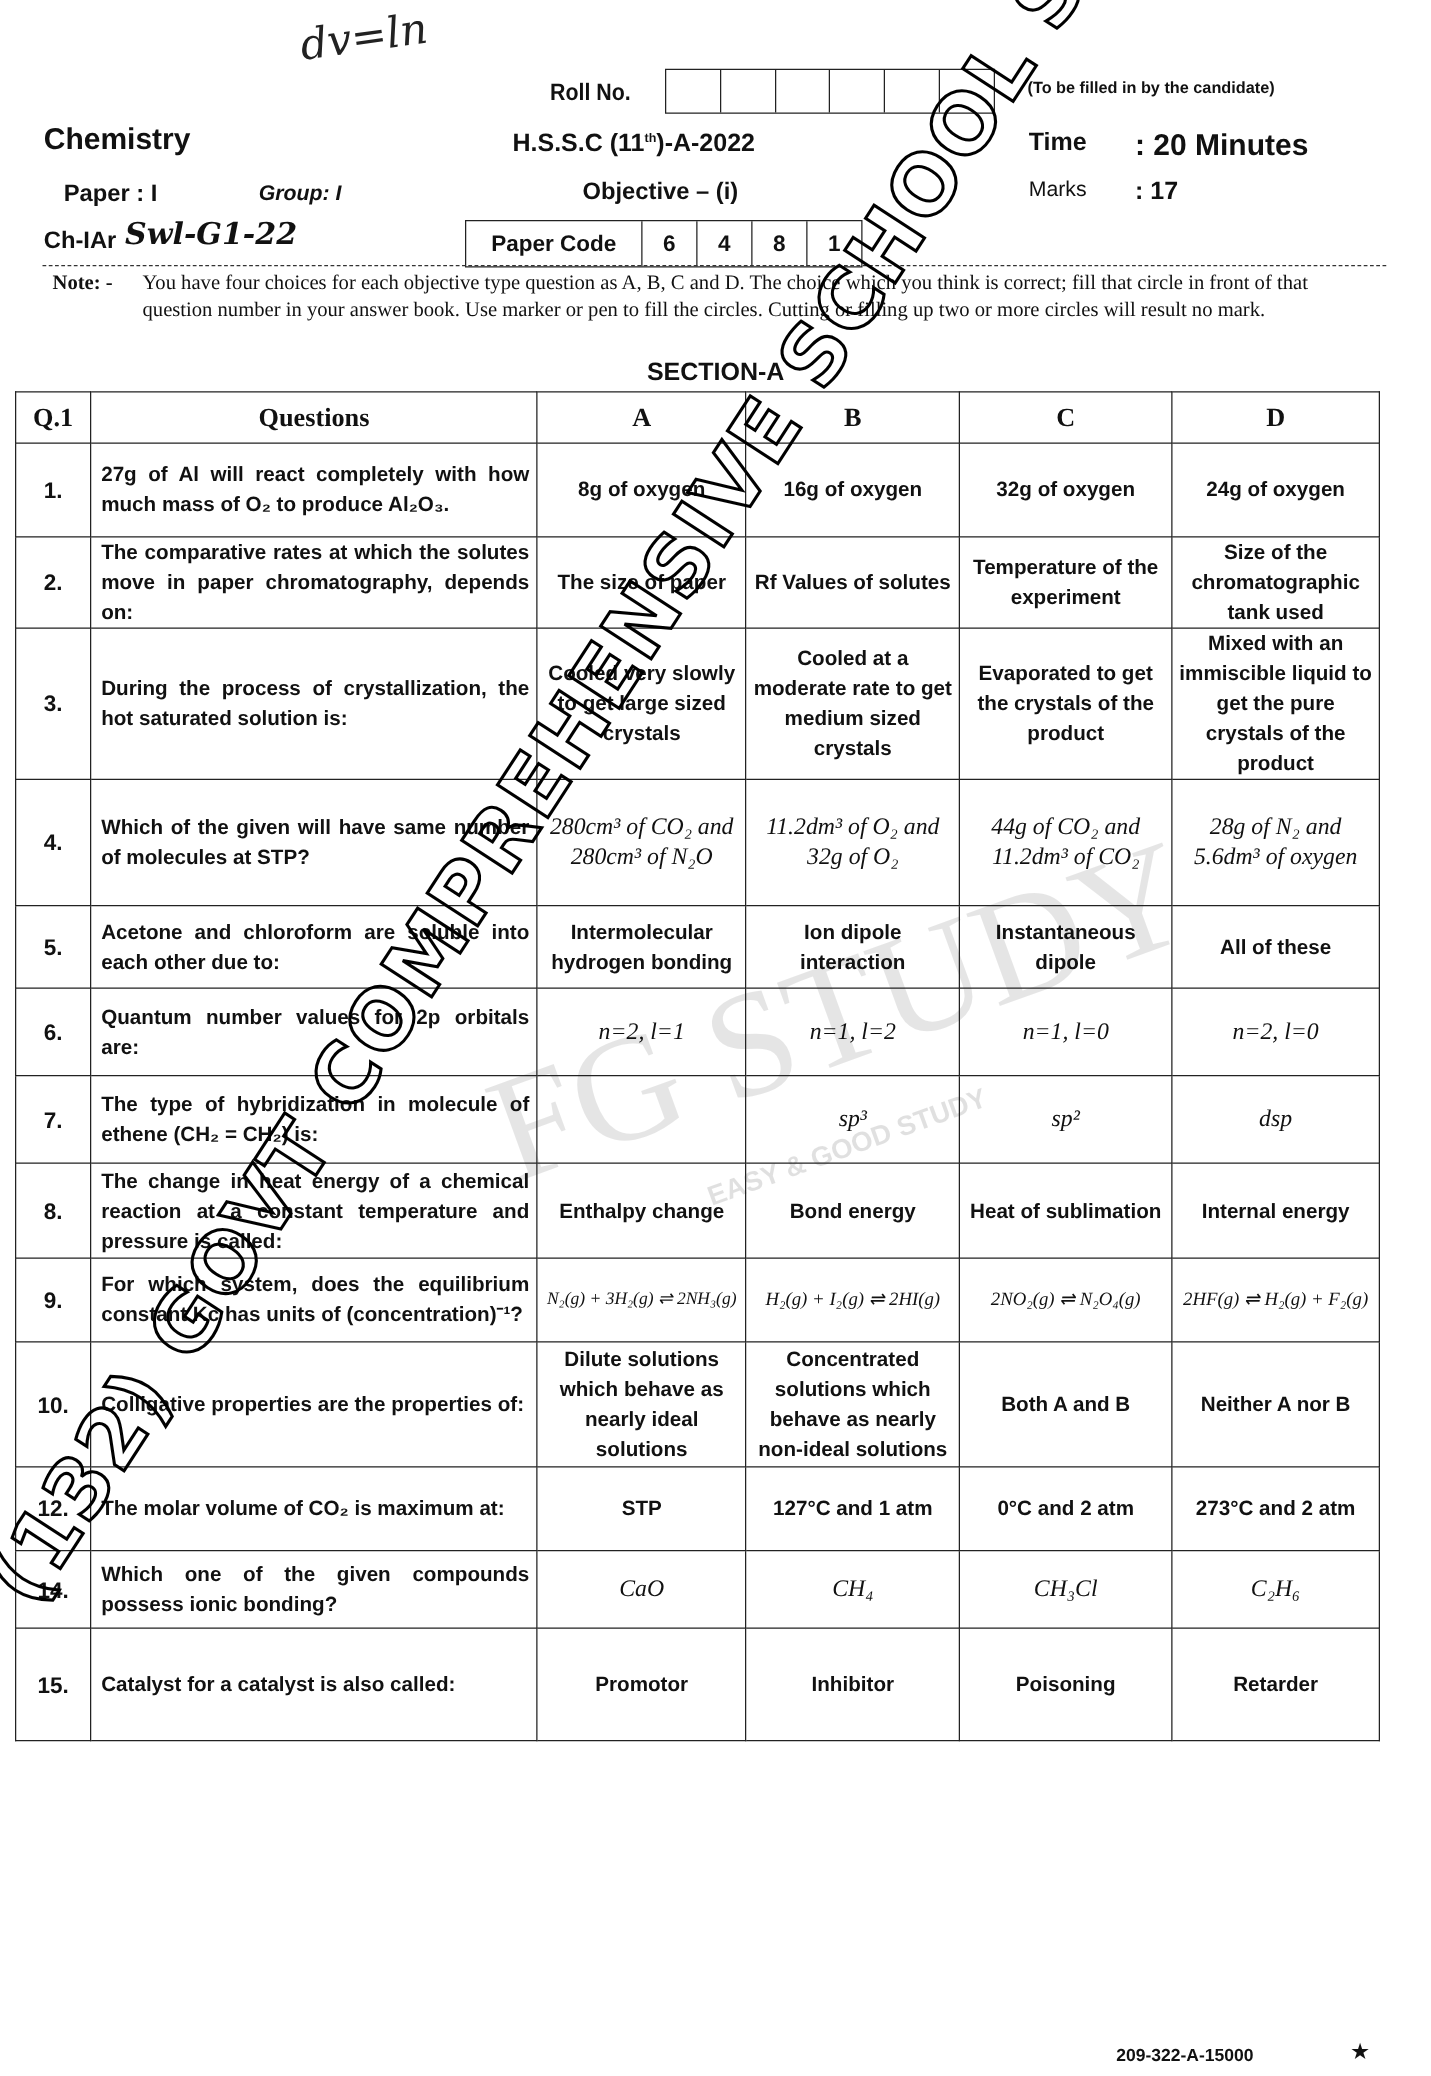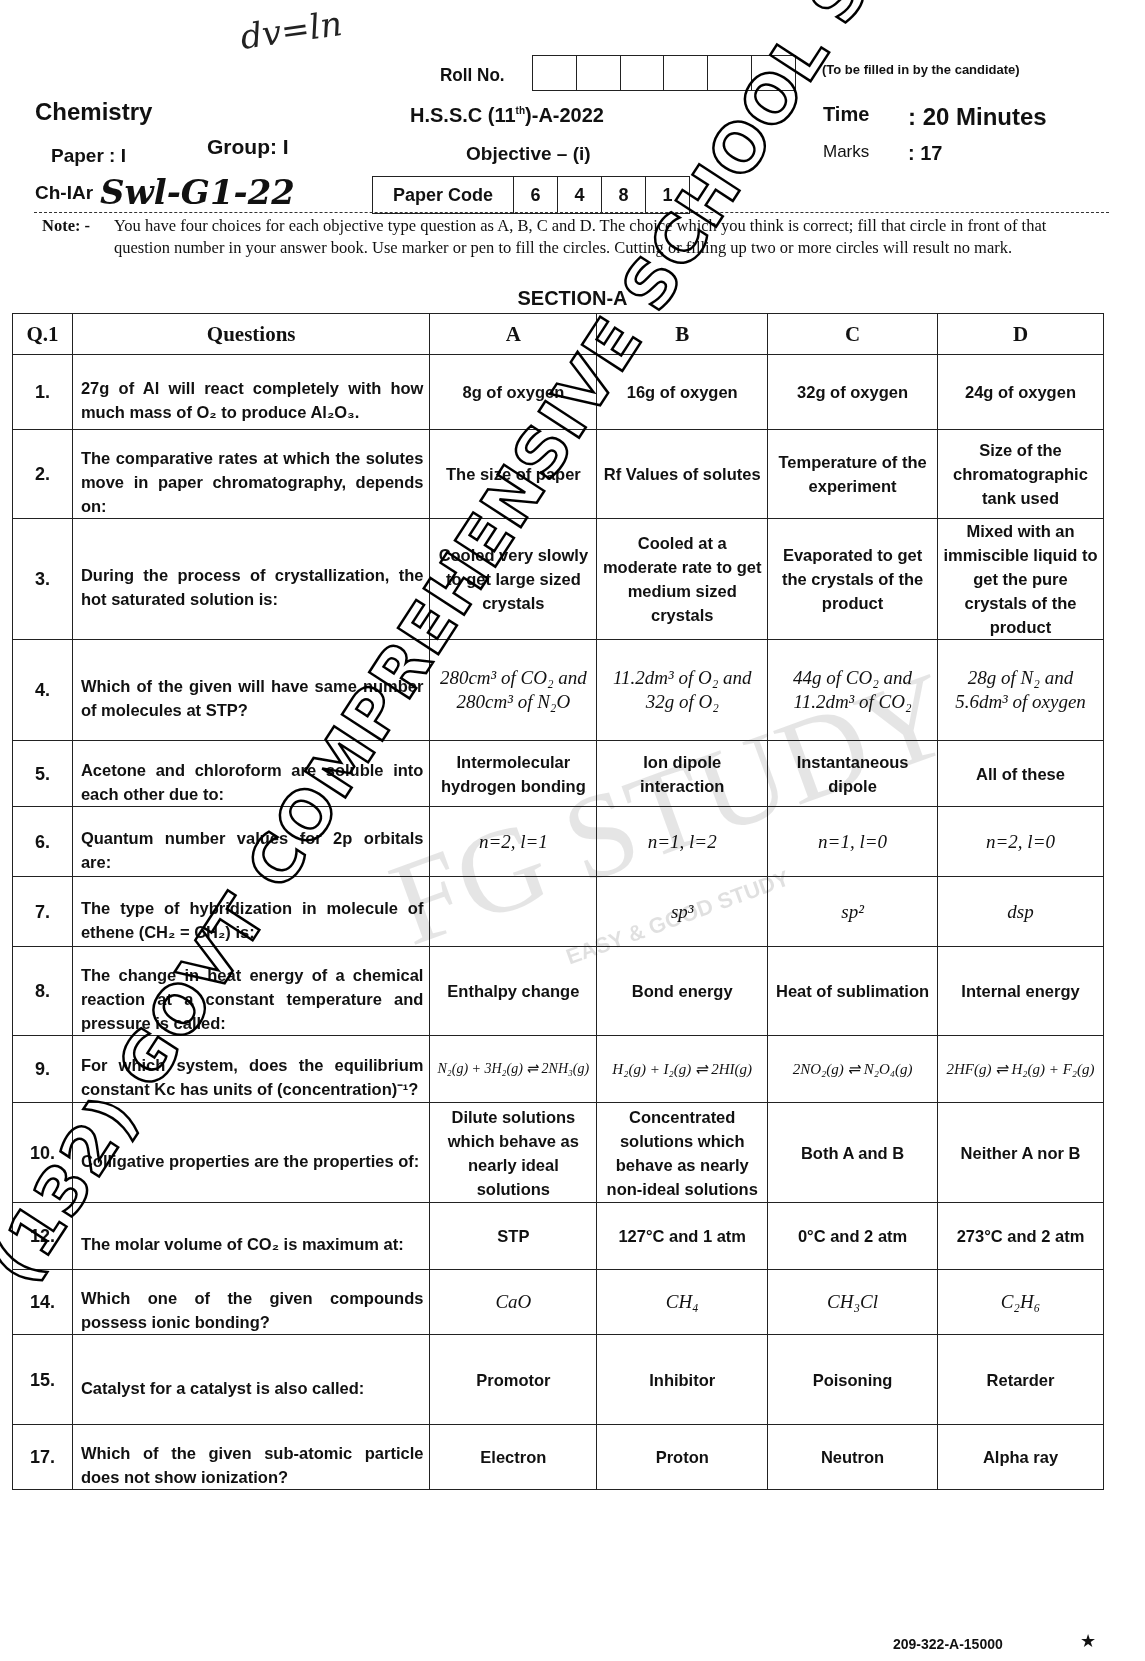--- a/index.html
+++ b/index.html
@@ -12,39 +12,39 @@
   .roll-boxes span:last-child { border-right:none; }
   .roll-note { left:822px; top:62px; font-size:13px; font-weight:bold; }
   .subject { left:35px; top:98px; font-size:24px; font-weight:bold; }
   .exam { left:410px; top:104px; font-size:20px; font-weight:bold; }
   .exam sup { font-size:10px; }
   .time-l { left:823px; top:103px; font-size:20px; font-weight:bold; }
   .time-v { left:908px; top:103px; font-size:24px; font-weight:bold; }
   .marks-l { left:823px; top:142px; font-size:17px; font-weight:normal; }
   .marks-v { left:908px; top:142px; font-size:20px; font-weight:bold; }
   .paper { left:35px; top:145px; font-size:19px; font-weight:bold;margin-left:16px; }
-  .group { left:207px; top:135px; font-size:21px; font-weight:bold; }
+  .group { left:207px; top:145px; font-size:17px; font-weight:bold;font-style:italic; }
   .objective { left:466px; top:143px; font-size:19px; font-weight:bold; }
   .ch { left:35px; top:182px; font-size:19px; font-weight:bold; }
-  .ch-hand { left:100px; top:172px; font-family:"DejaVu Serif", serif; font-style:italic; font-weight:bold; font-size:34px; }
+  .ch-hand { left:100px; top:172px; font-family:"DejaVu Serif", serif; font-style:italic; font-weight:bold; font-size:24px; }
   .pcode { left:372px; top:176px; height:36px; display:flex; border:1.5px solid #222; }
   .pcode div { border-right:1.5px solid #222; display:flex; align-items:center; justify-content:center; font-size:18px; font-weight:bold; }
   .pcode div:last-child { border-right:none; }
   .pcode .lbl { width:140px; }
   .pcode .d { width:43px; }
   .hr { left:34px; top:212px; width:1075px; border-top:1.5px dashed #333; }
   .note { left:42px; top:215px; width:1060px; font-family:"Liberation Serif", serif; font-size:16.5px; line-height:22px; }
   .note .nl { font-weight:bold; }
   .note .body { display:block; margin-left:72px; margin-top:-22px; }
   .section { left:0; width:1145px; top:287px; text-align:center; font-size:20px; font-weight:bold; }
   table.q { position:absolute; left:12px; top:313px; width:1092px; border-collapse:collapse; }
   table.q td, table.q th { border:1.5px solid #222; text-align:center; vertical-align:middle; font-size:16.5px; font-weight:bold; line-height:24px; padding:0 4px; }
   table.q th { font-family:"Liberation Serif", serif; font-size:21px; height:40px; }
   table.q td.num { font-size:18px; }
-  table.q td.qt { text-align:justify; text-align-last:left; padding:16px 6px 0 8px; }
+  table.q td.qt { text-align:justify; text-align-last:left; padding:0 6px 0 8px; }
   table.q td.math { font-family:"Liberation Serif", serif; font-style:italic; font-weight:normal; font-size:19px; }
   .stamp { left:40px; top:1220px; width:1350px; font-family:"DejaVu Sans", sans-serif; font-weight:bold; font-size:66px; letter-spacing:2px; color:transparent; -webkit-text-stroke:2.5px #000; transform-origin:left bottom; transform:rotate(-57deg); white-space:nowrap; pointer-events:none; }
   .wm { left:380px; top:740px; font-family:"Liberation Serif", serif; font-size:120px; color:rgba(0,0,0,0.10); transform:rotate(-20deg); white-space:nowrap; pointer-events:none; }
   .wm2 { left:560px; top:905px; font-size:22px; color:rgba(0,0,0,0.12); transform:rotate(-20deg); white-space:nowrap; font-weight:bold; pointer-events:none; }
   .footer-code { left:893px; top:1636px; font-size:14px; font-weight:bold; }
   .star { left:1080px; top:1630px; font-size:18px; }
 </style>
 </head>
 <body>
 
@@ -210,27 +210,19 @@
       <td class="math">C₂H₆</td>
     </tr>
     <tr style="height:90px">
       <td class="num">15.</td>
       <td class="qt">Catalyst for a catalyst is also called:</td>
       <td>Promotor</td>
       <td>Inhibitor</td>
       <td>Poisoning</td>
       <td>Retarder</td>
     </tr>
-    <tr style="height:61px">
-      <td class="num">17.</td>
-      <td class="qt">Which of the given sub-atomic particle does not show ionization?</td>
-      <td>Electron</td>
-      <td>Proton</td>
-      <td>Neutron</td>
-      <td>Alpha ray</td>
-    </tr>
   </tbody>
 </table>
 
 <div class="abs stamp">(132) GOVT COMPREHENSIVE SCHOOL SAHIWAL (18)</div>
 
 <div class="abs footer-code">209-322-A-15000</div>
 <div class="abs star">★</div>
 
 </body></html>

